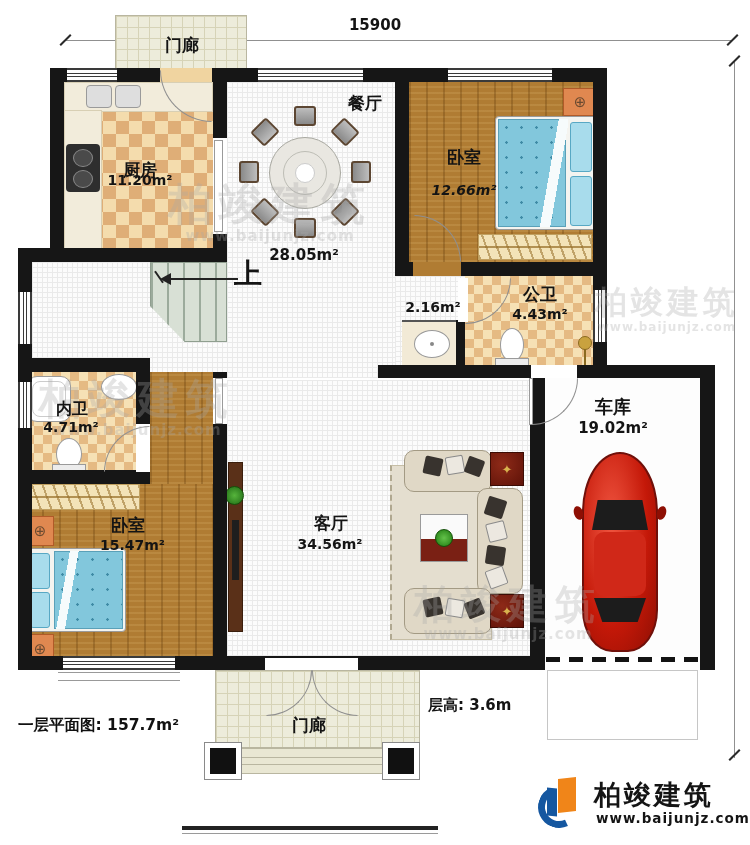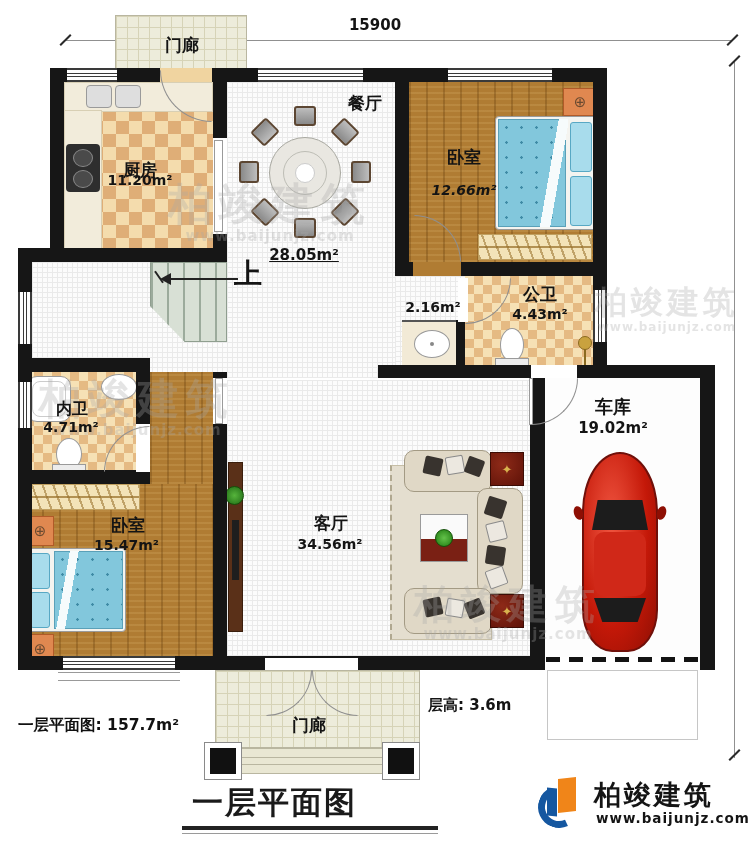--- a/index.html
+++ b/index.html
@@ -231,40 +231,39 @@
     <div class="big" style="font-size:40px;">柏竣建筑</div>
     <div class="url">www.baijunjz.com</div>
   </div>
 
   <div class="lbl f17" style="left:147px;top:36px;width:70px;">门廊</div>
   <div class="lbl f17" style="left:333px;top:94px;width:64px;">餐厅</div>
   <div class="lbl f17" style="left:108px;top:161px;width:64px;">厨房</div>
   <div class="lbl f14" style="left:102px;top:172px;width:76px;">11.20m²</div>
   <div class="lbl f17" style="left:432px;top:148px;width:64px;">卧室</div>
   <div class="lbl f14" style="left:425px;top:182px;width:78px;font-style:italic;">12.66m²</div>
-  <div class="lbl f15" style="left:258px;top:247px;width:92px;text-decoration:underline;">28.05m²</div>
+  <div class="lbl f15" style="left:258px;top:247px;width:92px;">28.05m²</div>
   <div class="lbl" style="left:230px;top:258px;width:36px;font-size:28px;">上</div>
   <div class="lbl f14" style="left:400px;top:299px;width:66px;">2.16m²</div>
   <div class="lbl f17" style="left:513px;top:285px;width:54px;">公卫</div>
   <div class="lbl f14" style="left:510px;top:306px;width:60px;">4.43m²</div>
   <div class="lbl f16" style="left:48px;top:400px;width:48px;">内卫</div>
   <div class="lbl f14" style="left:42px;top:419px;width:58px;">4.71m²</div>
   <div class="lbl f17" style="left:101px;top:516px;width:54px;">卧室</div>
-  <div class="lbl f14" style="left:94px;top:537px;width:64px;">15.47m²</div>
+  <div class="lbl f14" style="left:100px;top:537px;width:64px;">15.47m²</div>
   <div class="lbl f17" style="left:304px;top:514px;width:54px;">客厅</div>
   <div class="lbl f14" style="left:297px;top:536px;width:66px;">34.56m²</div>
   <div class="lbl f18" style="left:584px;top:397px;width:58px;">车库</div>
   <div class="lbl f15" style="left:578px;top:420px;width:70px;">19.02m²</div>
   <div class="lbl f17" style="left:282px;top:716px;width:54px;">门廊</div>
   <div class="lbl f15" style="left:428px;top:697px;width:110px;text-align:left;">层高: 3.6m</div>
 
   <div class="statline" style="left:18px;top:715px;">一层平面图: 157.7m²</div>
 
   <div class="titlerow" style="left:192px;top:782px;">
-    <span style="font-size:31px;letter-spacing:2px;">一层平面图</span>
   </div>
   <div class="abs" style="left:182px;top:826px;width:256px;height:4px;background:#222;"></div>
   <div class="abs" style="left:182px;top:833px;width:256px;height:1px;background:#9a9a9a;"></div>
 
   <div class="abs" style="left:538px;top:776px;width:50px;height:54px;">
     <div class="abs" style="left:0px;top:10px;width:42px;height:42px;border:7px solid #1557a0;border-radius:50%;border-top-color:transparent;border-right-color:transparent;transform:rotate(20deg);box-sizing:border-box;"></div>
     <div class="abs" style="left:20px;top:2px;width:18px;height:34px;background:#f08519;transform:skewY(-6deg);"></div>
     <div class="abs" style="left:9px;top:12px;width:10px;height:28px;background:#1557a0;transform:skewY(6deg);"></div>
   </div>
   <div class="lbl" style="left:594px;top:779px;width:150px;font-size:27px;letter-spacing:3px;text-align:left;">柏竣建筑</div>

